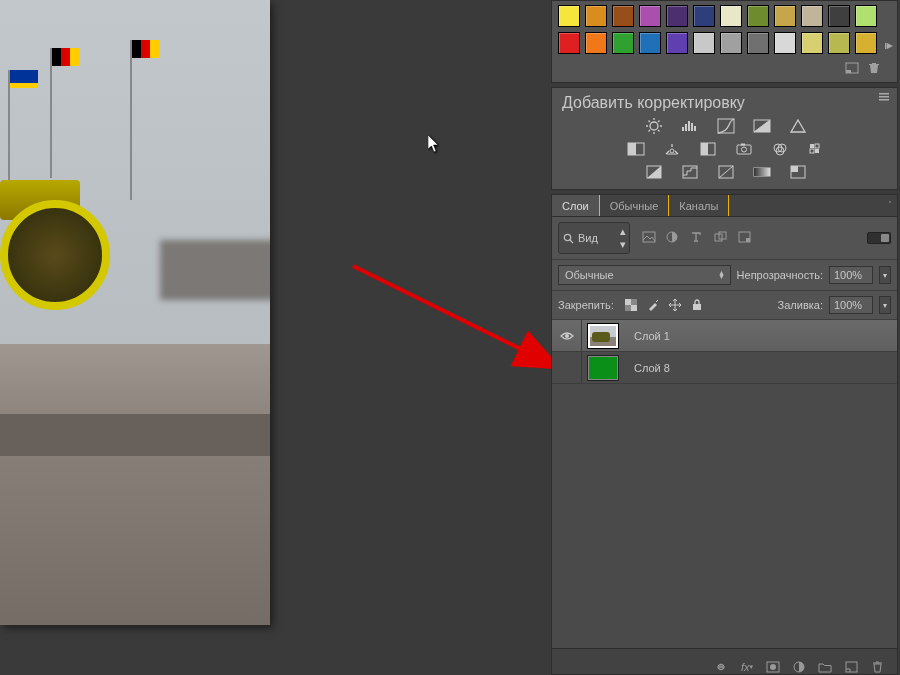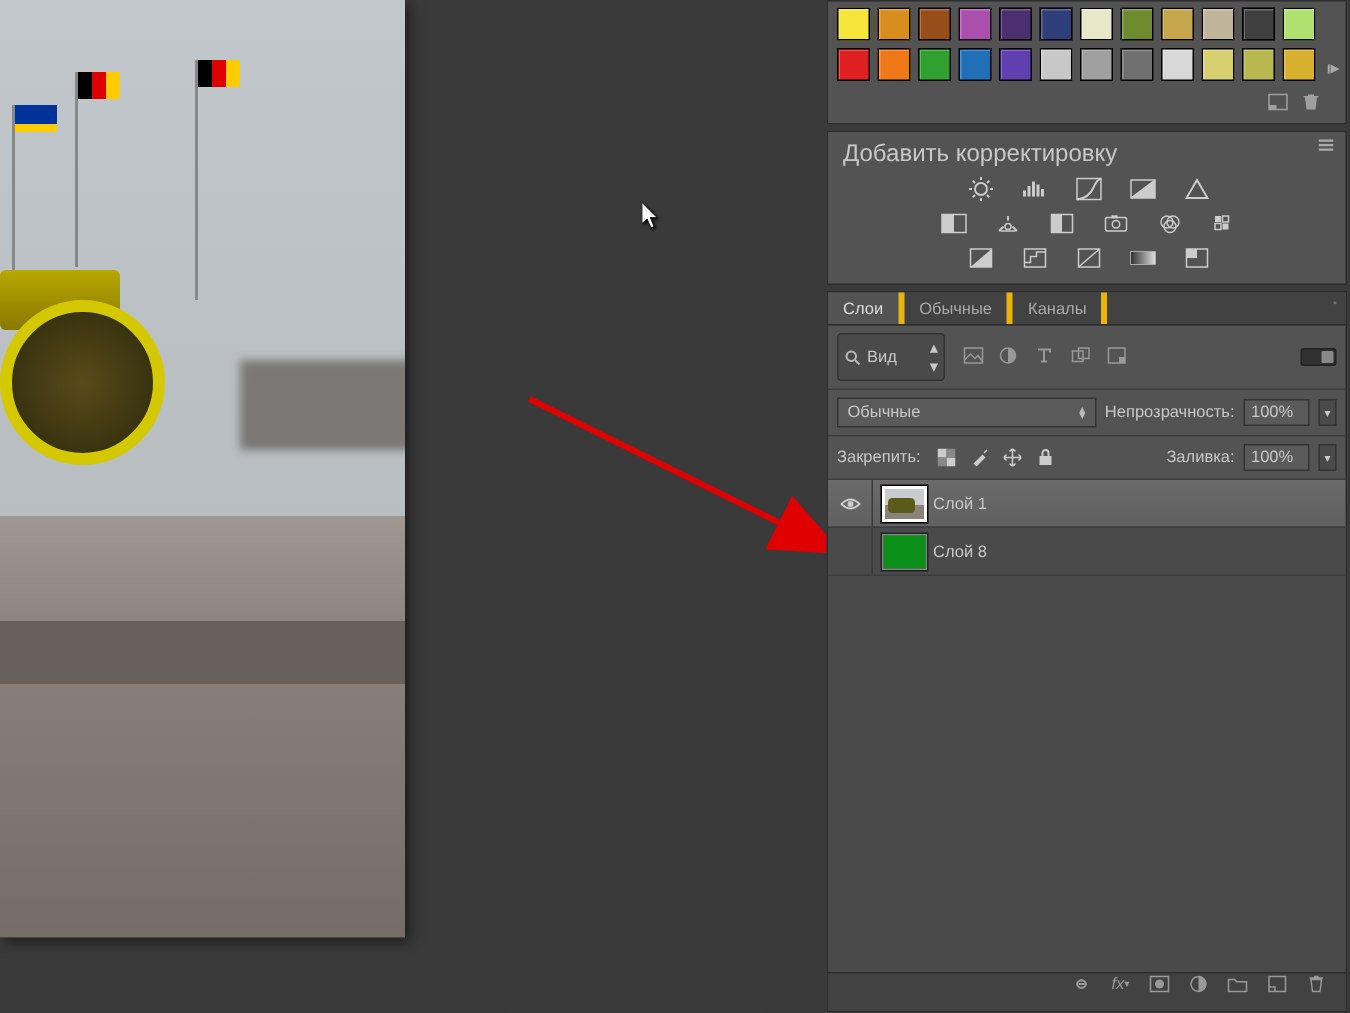--- a/index.html
+++ b/index.html
@@ -70,21 +70,21 @@
     .panel-tab { background:#535353; border-bottom:1px solid #3b3b3b; height:22px; display:flex; align-items:center;}
     .tab { padding:4px 10px; background:#535353; border-right:1px solid #3b3b3b; height:100%; display:flex; align-items:center;}
     .tab.active { background:#6a6a6a;}
     .adj-body { padding:6px 8px 8px 10px;}
     .adj-row { display:flex; justify-content:center; gap:14px; margin-top:5px;}
     .adj-icon { width:22px; height:18px; color:#bdbdbd; cursor:pointer; display:flex; align-items:center; justify-content:center;}
 
     
     .layers-panel { flex:1; display:flex; flex-direction:column; position:relative;}
     .layers-tabs { display:flex; background:#424242; border-bottom:1px solid #2d2d2d; height:22px; align-items:stretch;}
-    .ltab { padding:4px 10px; border-right:4px solid #eab308; color:#aaa; cursor:pointer; display:flex; align-items:center;justify-content:center;}
+    .ltab { padding:4px 10px; border-right:1px solid #eab308; color:#aaa; cursor:pointer; display:flex; align-items:center;justify-content:center;}
     .ltab.active { background:#535353; color:#ddd;}
     .filter-row { display:flex; align-items:center; gap:6px; padding:5px 6px; border-bottom:1px solid #3d3d3d;}
     .filter-search { display:flex; align-items:center; gap:4px; background:#4a4a4a; border:1px solid #333; padding:2px 4px; border-radius:3px;}
     .filter-icons { display:flex; gap:8px; margin-left:6px;}
     .fi { width:16px; height:14px; color:#8a8a8a; cursor:pointer;}
     .toggle-switch { margin-left:auto; width:24px; height:12px; background:#303030; border:1px solid #222; border-radius:2px; position:relative; cursor:pointer;}
     .toggle-switch::after { content:""; position:absolute; right:1px; top:1px; width:8px; height:8px; background:#888; border-radius:1px;}
 
     .opts-row { display:flex; align-items:center; gap:6px; padding:5px 6px; border-bottom:1px solid #3d3d3d;}
     .dropdown { flex:1; height:20px; background:#5a5a5a; border:1px solid #333; display:flex; align-items:center; padding:0 6px; justify-content:space-between; cursor:pointer;}
@@ -97,23 +97,23 @@
     .lock-icons { display:flex; gap:8px; margin-left:4px;}
     .li { width:14px; height:14px; color:#aaa; cursor:pointer; display:flex; align-items:center; justify-content:center;}
 
     .layer-list { flex:1; overflow:auto; background:#4a4a4a;}
     .layer-row { display:flex; align-items:center; height:32px; border-bottom:1px solid #3d3d3d; cursor:pointer;}
     .layer-row.selected { background: linear-gradient(#6a6a6a,#606060);}
     .vis-col { width:30px; display:flex; align-items:center; justify-content:center; border-right:1px solid #3a3a3a; height:100%;}
     .eye { width:14px; height:10px; color:#ccc;}
     .thumb { width:30px; height:24px; margin:0 4px 0 6px; border:1px solid #888; box-shadow:0 0 0 1px #222;}
     .thumb.selected-thumb { border:2px solid #fff; box-shadow:0 0 0 1px #000;}
-    .layer-name { margin-left:0;}
-
-    .layers-footer { height:26px; background:#424242; border-top:1px solid #2d2d2d; display:flex; align-items:flex-start; justify-content:flex-end; gap:10px; padding:0 12px;}
+    .layer-name { margin-left:12px;}
+
+    .layers-footer { height:26px; background:#424242; border-top:1px solid #2d2d2d; display:flex; align-items:flex-end; justify-content:flex-end; gap:10px; padding:0 12px;}
     .lf-icon { width:16px; height:14px; color:#999; cursor:pointer; display:flex; align-items:center; justify-content:center;}
 
     .watermark { position:absolute; right:16px; top:4px; color:rgba(255,255,255,0.75); font-size:18px; letter-spacing:1px; font-family:"Times New Roman",serif; text-shadow:0 0 4px rgba(0,0,0,0.6);}
 
     .canvas-img-shadow { box-shadow: 3px 3px 8px rgba(0,0,0,0.5);}
     .panel-flyout { width:14px; height:14px; display:inline-flex; align-items:center; justify-content:center;}
   </style>
 </head>
 <body>
 

